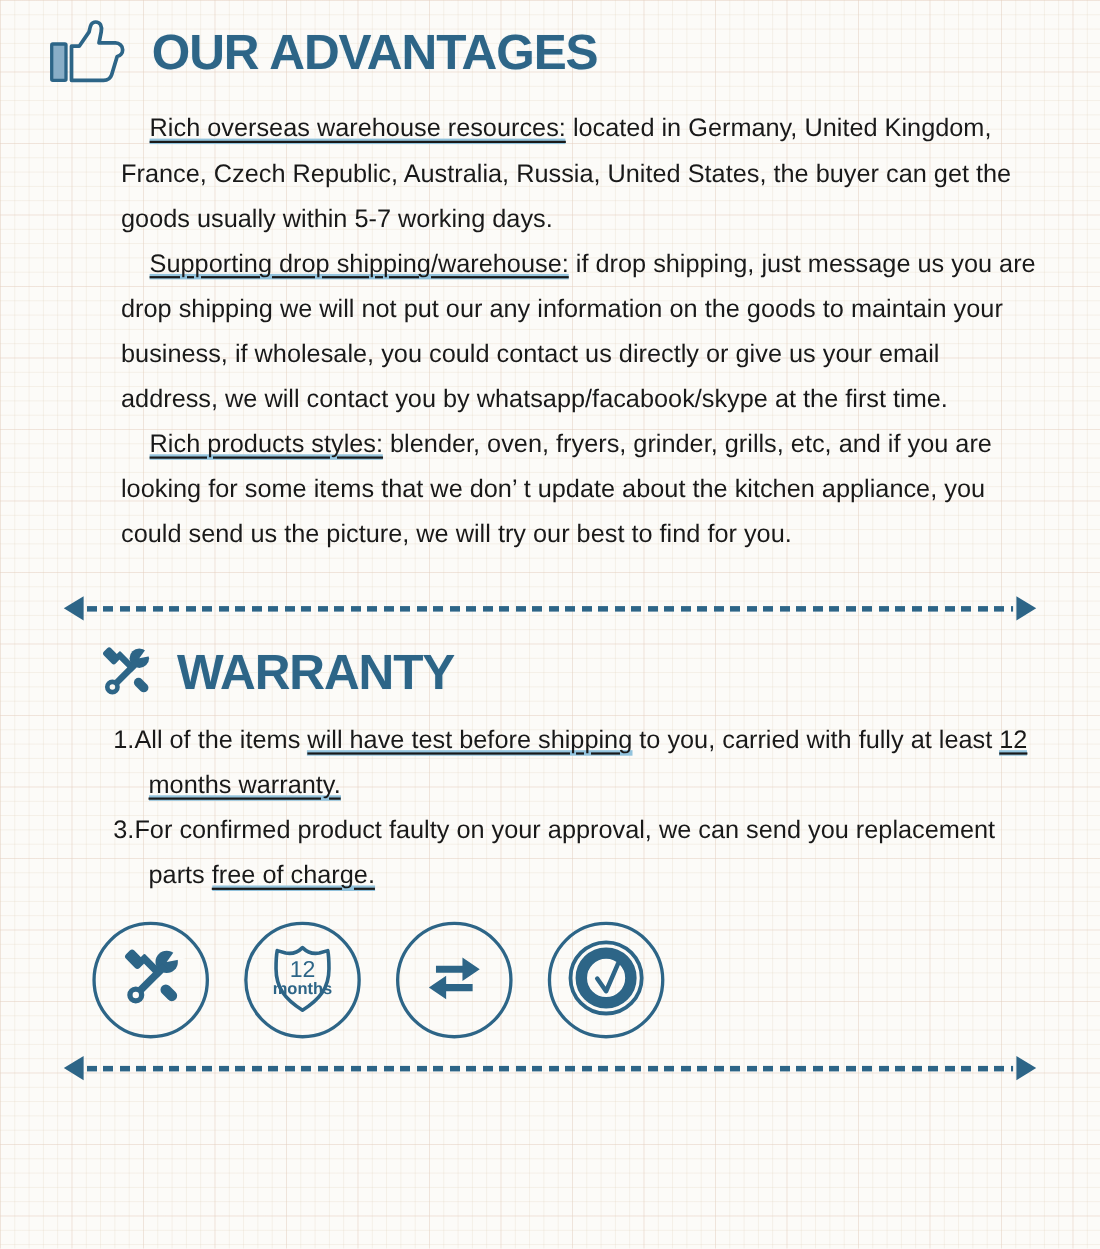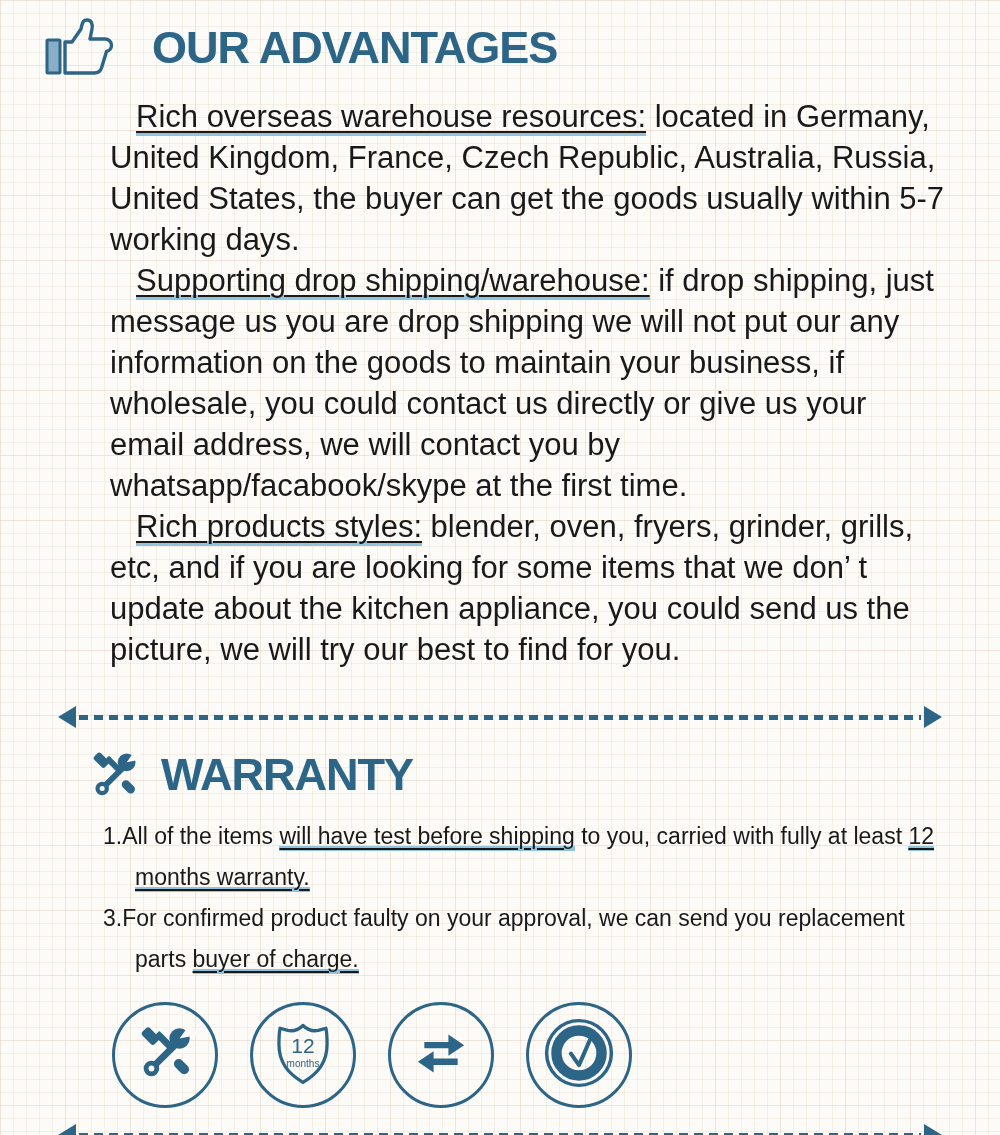--- a/index.html
+++ b/index.html
@@ -16,54 +16,54 @@
     font-family:"Liberation Sans",sans-serif;
     color:var(--ink);
     background-color:var(--paper);
     background-image:
       linear-gradient(to right, rgba(226,212,192,0.30) 1px, transparent 1px),
       linear-gradient(to bottom, rgba(226,212,192,0.30) 1px, transparent 1px),
       linear-gradient(to right, rgba(233,206,196,0.35) 1px, transparent 1px),
       linear-gradient(to bottom, rgba(233,206,196,0.35) 1px, transparent 1px);
     background-size:13px 13px,13px 13px,65px 65px,65px 65px;
   }
-  .sec-header{display:flex;align-items:center;gap:32px;padding:16px 0 0 44px;}
+  .sec-header{display:flex;align-items:center;gap:18px;padding:16px 0 0 44px;}
   .sec-header h1{
     margin:0;font-size:45px;line-height:1.08;font-weight:700;
     color:var(--accent);letter-spacing:-1px;
     text-shadow:0 0 1px rgba(150,190,215,0.5);
   }
   .hdr-icon{display:flex;align-items:center;justify-content:center;color:var(--accent);}
-  .body-copy{margin:16px 52px 0 110px;font-size:31px;line-height:41px;}
+  .body-copy{margin:16px 52px 0 110px;font-size:23px;line-height:41px;}
   .body-p{margin:0;text-indent:26px;}
   .hl{
     text-decoration:underline;
     text-decoration-thickness:1.5px;
     text-underline-offset:4px;
     background:linear-gradient(var(--hl),var(--hl)) no-repeat 0 100%/100% 5px;
     padding-bottom:2px;
     -webkit-box-decoration-break:clone;box-decoration-break:clone;
   }
   .divider{display:flex;align-items:center;margin:36px 58px 0 58px;height:22px;}
   .divider .dash{flex:1;height:5px;margin:0 3px;
     background:repeating-linear-gradient(90deg,var(--accent) 0 9px,transparent 9px 15px);}
   .tri-l{width:0;height:0;border-top:11px solid transparent;border-bottom:11px solid transparent;border-right:18px solid var(--accent);}
   .tri-r{width:0;height:0;border-top:11px solid transparent;border-bottom:11px solid transparent;border-left:18px solid var(--accent);}
   .warranty .sec-header{padding-top:20px;padding-left:46px;gap:20px;margin-left:41px;}
   .warranty-list{margin:14px 55px 16px 103px;padding:0;list-style:none;font-size:23px;line-height:41px;}
   .warranty-list li{margin:0;padding-left:32px;text-indent:-32px;}
-  .badge-row{display:flex;justify-content:space-between;width:520px;margin:22px 0 0 112px;}
+  .badge-row{display:flex;justify-content:space-between;width:520px;margin:22px 0 0 84px;}
   .badge{
     width:106px;height:106px;border:3px solid var(--accent);border-radius:50%;
     display:flex;align-items:center;justify-content:center;color:var(--accent);
   }
   .shield-wrap{position:relative;width:62px;height:70px;}
   .shield-text{position:absolute;top:15px;left:0;width:100%;text-align:center;color:var(--accent);pointer-events:none;}
   .shield-text .n1{font-size:21px;line-height:22px;}
-  .shield-text .n2{font-size:10px;font-weight:400;line-height:13px;}
+  .shield-text .n2{font-size:15px;font-weight:700;line-height:13px;}
   .divider.bottom{margin-top:16px;}
 </style>
 </head>
 <body>
 
 <section class="advantages">
   <header class="sec-header">
     <span class="hdr-icon">
       <svg width="76" height="64" viewBox="0 0 76 64">
         <rect x="3" y="24" width="13" height="33" rx="1" fill="var(--cuff)" stroke="var(--accent)" stroke-width="3"></rect>
@@ -100,21 +100,21 @@
           <path d="M45 21 L22 44" stroke-width="7"></path>
           <circle cx="18" cy="48" r="5.5" stroke-width="5"></circle>
         </g>
       </svg>
     </span>
     <h1>WARRANTY</h1>
   </header>
 
   <ol class="warranty-list">
       <li><span>1.All of the items </span><span class="hl">will have test before shipping</span><span> to you, carried with fully at least </span><span class="hl">12 months warranty.</span></li>
-      <li><span>3.For confirmed product faulty on your approval, we can send you replacement parts </span><span class="hl">buyer of charge.</span></li>
+      <li><span>3.For confirmed product faulty on your approval, we can send you replacement parts </span><span class="hl">free of charge.</span></li>
     </ol>
 
   <div class="badge-row">
     <div class="badge">
       <span>
         <svg width="62" height="62" viewBox="0 0 64 64">
           <g fill="var(--accent)">
             <rect x="8" y="9" width="18" height="11" rx="3" transform="rotate(45 17 14.5)"></rect>
             <rect x="20" y="17" width="25" height="7" rx="1" transform="rotate(45 32.5 20.5)"></rect>
             <rect x="40" y="41" width="18" height="10" rx="5" transform="rotate(45 49 46)"></rect>

